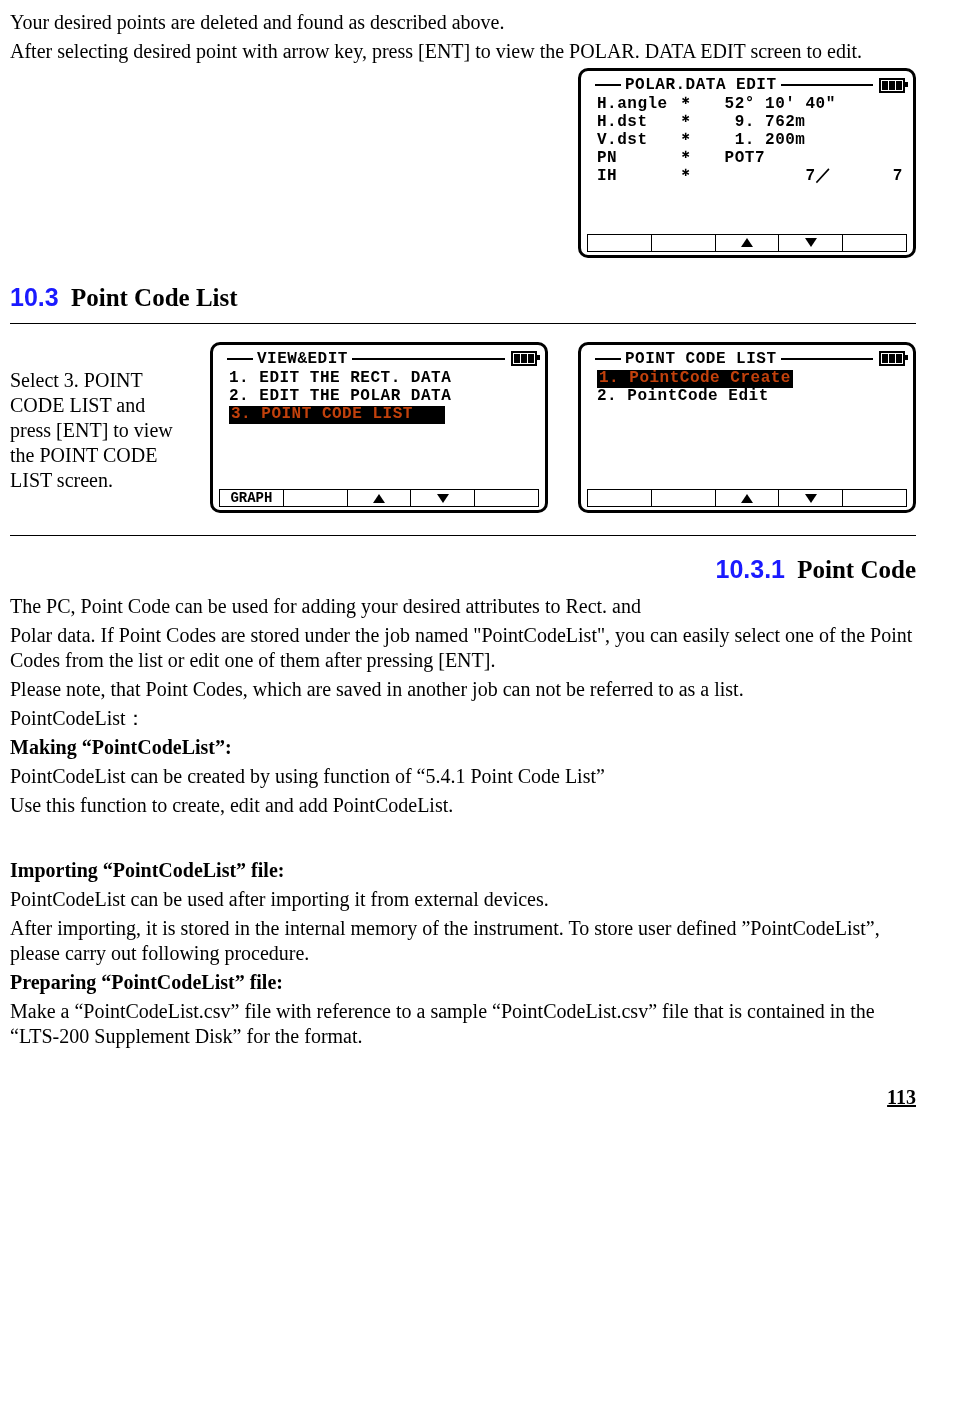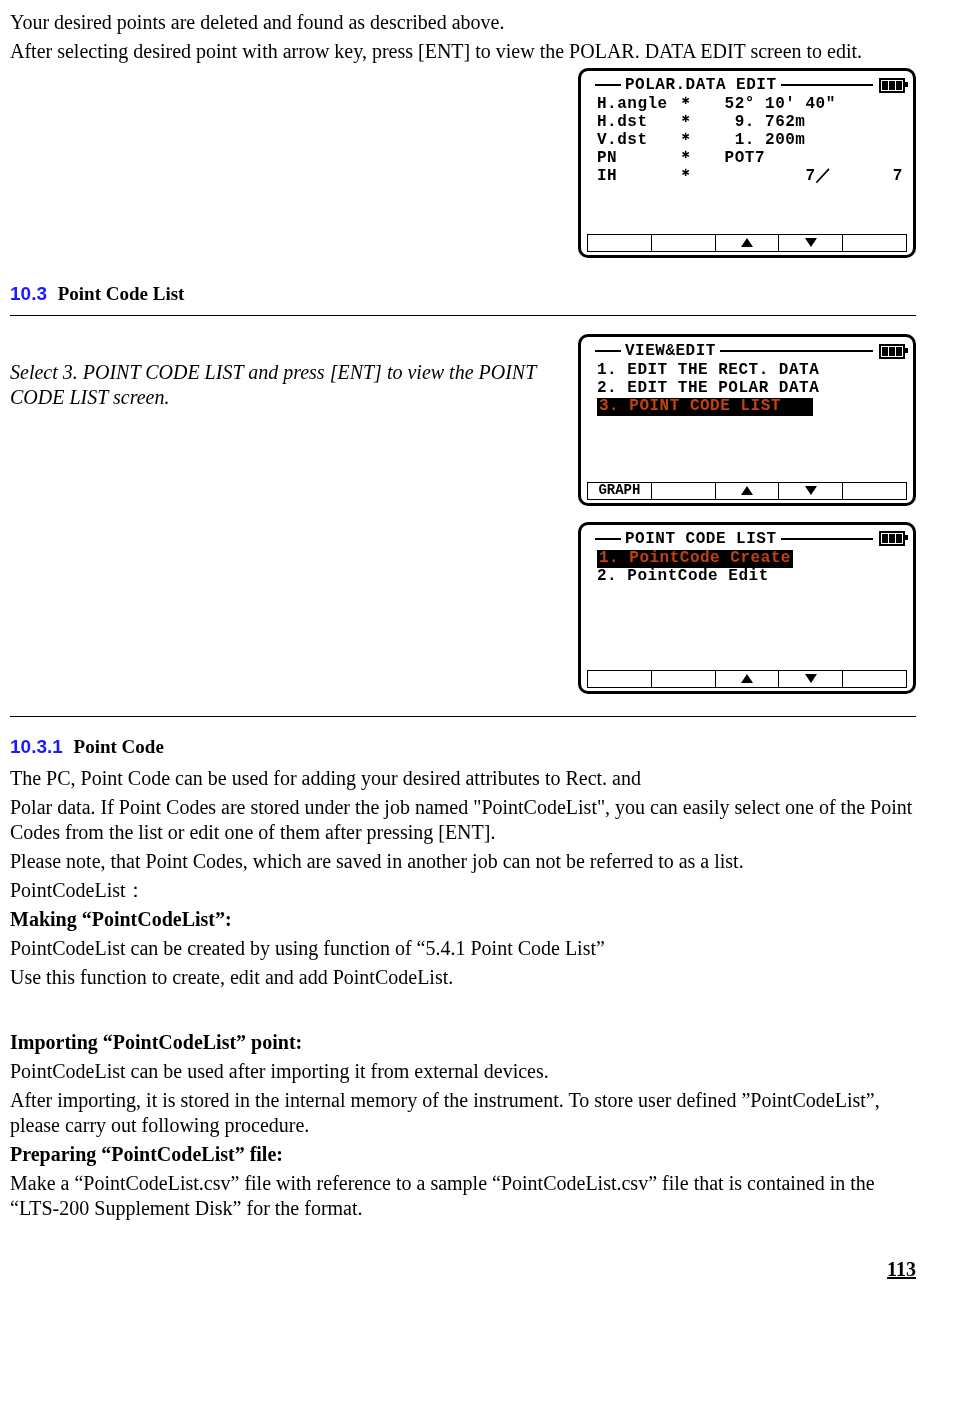--- a/index.html
+++ b/index.html
@@ -7,21 +7,21 @@
     font-size: 20px;
     color: #000;
     margin: 0;
     padding: 10px 40px 20px 10px;
     width: 956px;
     box-sizing: border-box;
     line-height: 1.25;
   }
   .para { margin: 0 0 4px 0; }
   .section-heading {
-    font-size: 19px;
+    font-size: 25px;
     font-weight: bold;
     margin: 24px 0 8px 0;
   }
   .section-heading .num {
     font-family: Arial, sans-serif;
     color: #1a1aff;
     margin-right: 6px;
   }
   hr.rule {
     border: none;
@@ -29,26 +29,25 @@
     margin: 10px 0 18px 0;
   }
   .row103 {
     display: flex;
     align-items: flex-start;
     gap: 28px;
   }
   .row103 .left {
     flex: 1;
     padding-top: 26px;
-    font-style: italic;
   }
   .row103 .right {
     display: flex;
-    flex-direction: column;
-    gap: 16px;
+    flex-direction: row;
+    gap: 30px;
   }
   .bold { font-weight: bold; }
   .block { margin-top: 4px; }
   .page-num {
     text-align: right;
     font-weight: bold;
     margin-top: 36px;
     font-size: 20px;
     text-decoration: underline;
   }
@@ -217,38 +216,38 @@
             <span class="arrow-down"></span>
           </div>
         <div class="cell"></div>
       </div>
     </div>
   </div>
 </div>
 
 <hr class="rule" style="margin-top:22px;">
 
-<div class="section-heading" style="margin-top:0;">
+<div class="section-heading" style="margin-top:0;text-align:right;">
   <span class="num">10.3.1</span>
   <span>Point Code</span>
 </div>
 
 <p class="para">The PC, Point Code can be used for adding your desired attributes to Rect. and</p>
 <p class="para">Polar data. If Point Codes are stored under the job named "PointCodeList", you can easily select one of the Point Codes from the list or edit one of them after pressing [ENT].</p>
 <p class="para">Please note, that Point Codes, which are saved in another job can not be referred to as a list.</p>
 <p class="para">PointCodeList：</p>
 
 <div class="block">
   <p class="para bold">Making “PointCodeList”:</p>
   <p class="para">PointCodeList can be created by using function of “5.4.1 Point Code List”</p>
   <p class="para">Use this function to create, edit and add PointCodeList.</p>
 </div>
 
 <div class="block" style="margin-top:40px;">
-  <p class="para bold">Importing “PointCodeList” point:</p>
+  <p class="para bold">Importing “PointCodeList” file:</p>
   <p class="para">PointCodeList can be used after importing it from external devices.</p>
   <p class="para">After importing, it is stored in the internal memory of the instrument. To store user defined ”PointCodeList”, please carry out following procedure.</p>
 </div>
 
 <div class="block">
   <p class="para bold">Preparing “PointCodeList” file:</p>
   <p class="para">Make a “PointCodeList.csv” file with reference to a sample “PointCodeList.csv” file that is contained in the “LTS-200 Supplement Disk” for the format.</p>
 </div>
 
 <div class="page-num">113</div>

